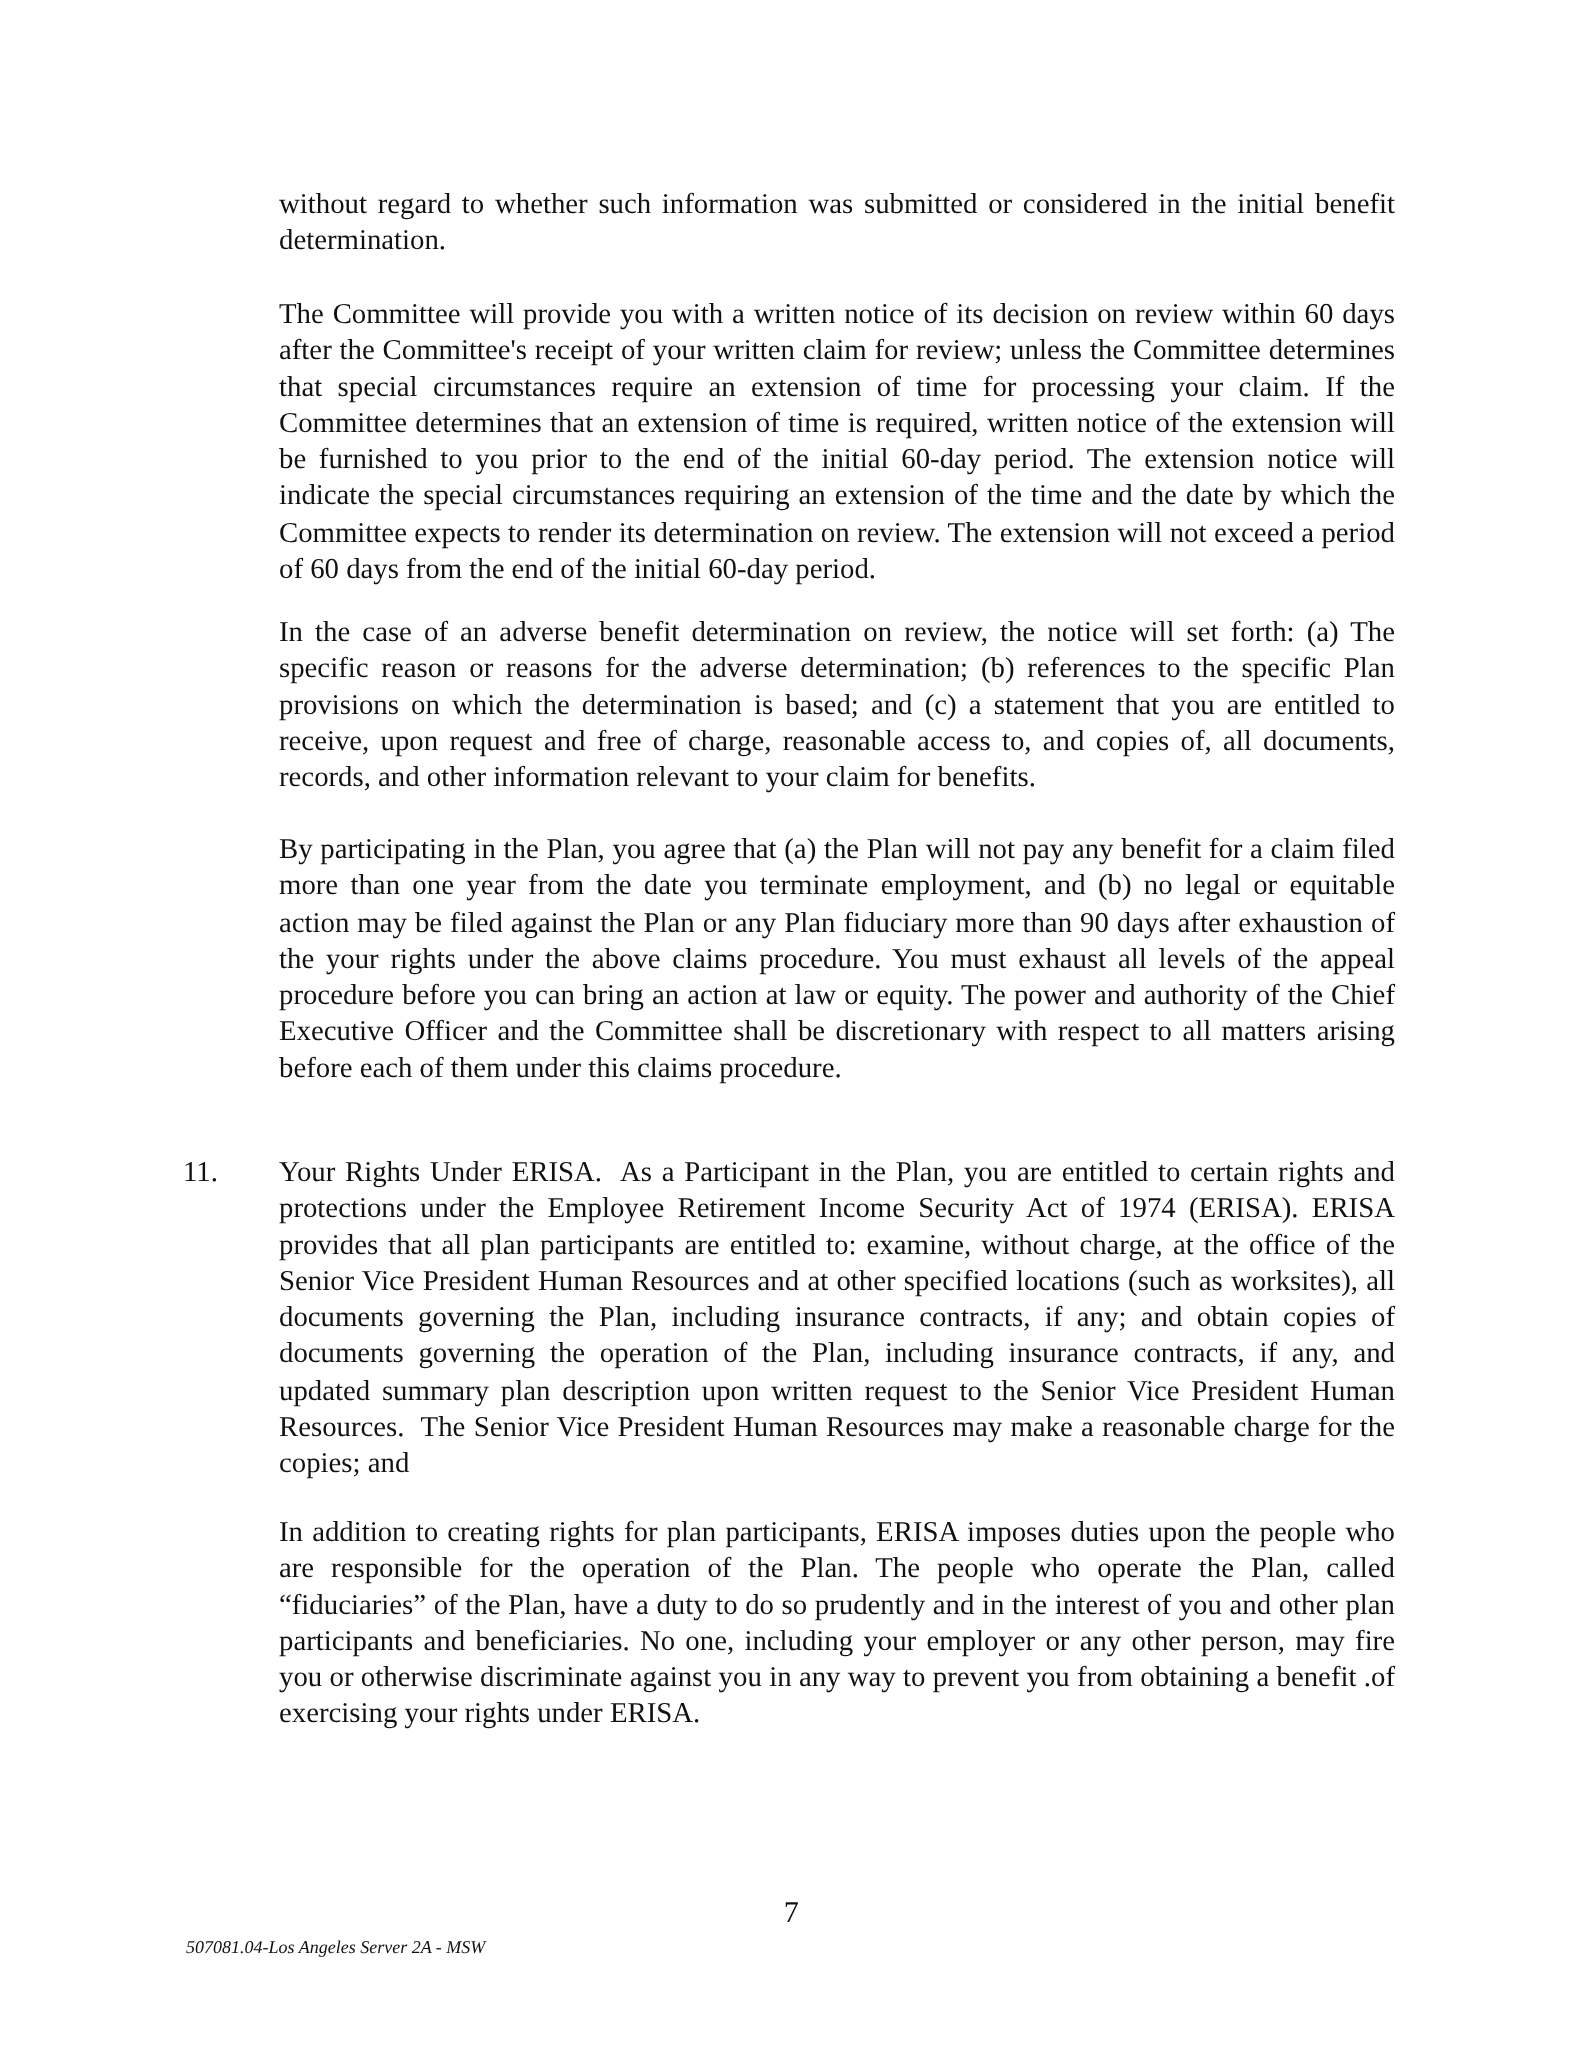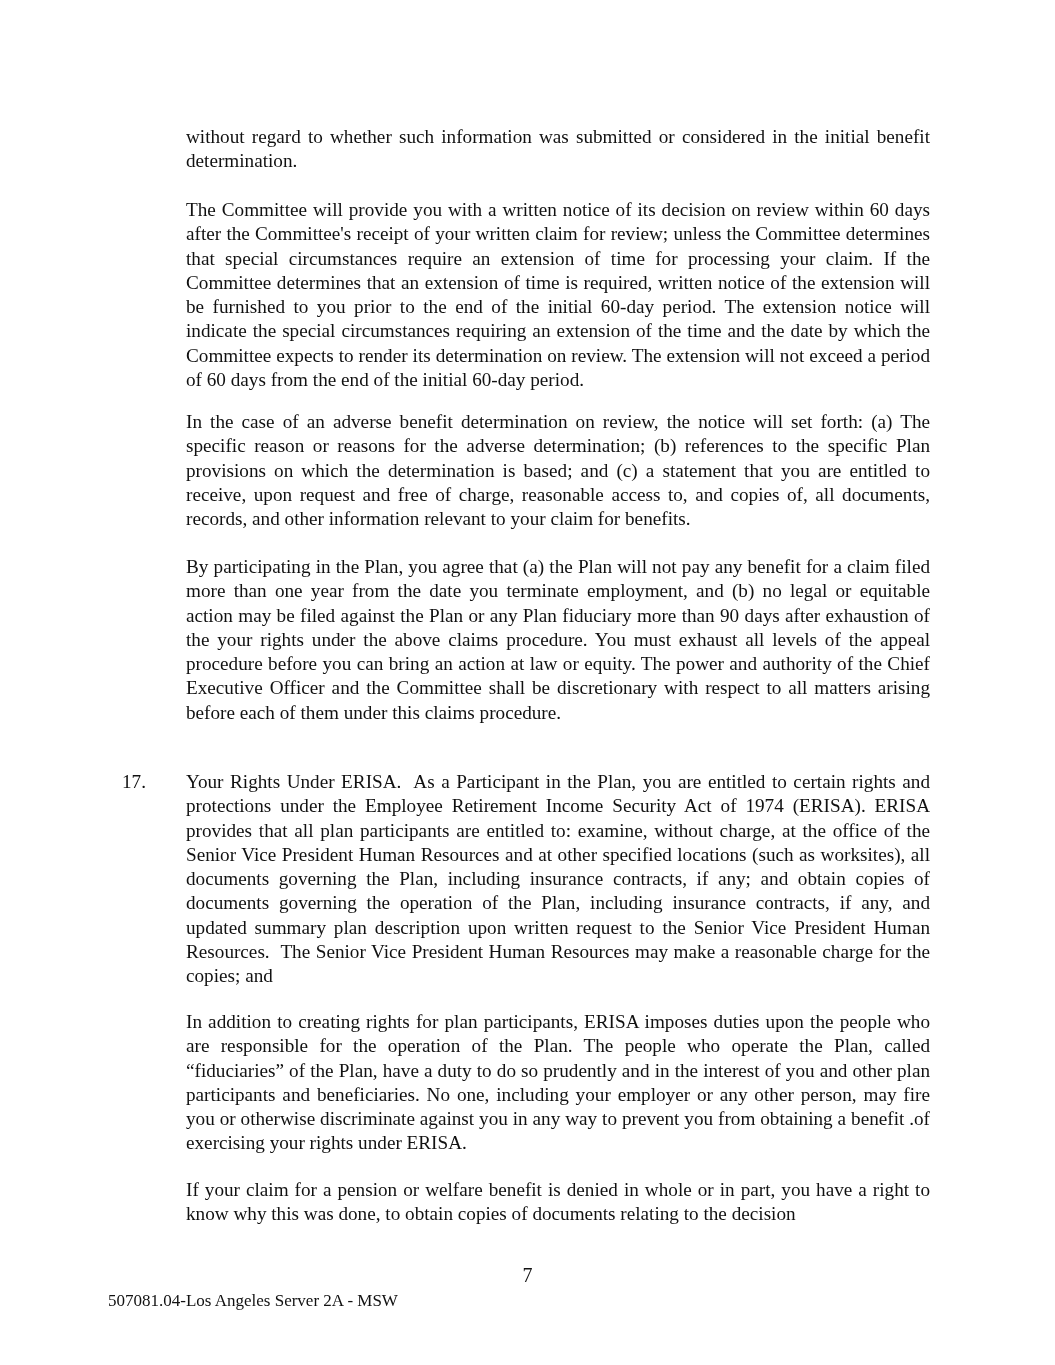--- a/index.html
+++ b/index.html
@@ -55,44 +55,44 @@
     .page-number {
       position: absolute;
       left: 0;
       width: 1055px;
       top: 1264px;
       text-align: center;
       font-size: 20px;
     }
     .footer-id {
       position: absolute;
-      left: 108px;
+      left: 124px;
       top: 1291px;
-      font-size: 17px;
+      font-size: 12px;
+      font-style: italic;
     }
   </style>
 </head>
 <body>
 
 <div class="page">
 
   <p class="para" style="top:125px;">without regard to whether such information was submitted or considered in the initial benefit determination.</p>
 
   <p class="para" style="top:198px;">The Committee will provide you with a written notice of its decision on review within 60 days after the Committee's receipt of your written claim for review; unless the Committee determines that special circumstances require an extension of time for processing your claim.  If the Committee determines that an extension of time is required, written notice of the extension will be furnished to you prior to the end of the initial 60-day period.  The extension notice will indicate the special circumstances requiring an extension of the time and the date by which the Committee expects to render its determination on review.  The extension will not exceed a period of 60 days from the end of the initial 60-day period.</p>
 
   <p class="para" style="top:410px;">In the case of an adverse benefit determination on review, the notice will set forth: (a) The specific reason or reasons for the adverse determination; (b) references to the specific Plan provisions on which the determination is based; and (c) a statement that you are entitled to receive, upon request and free of charge, reasonable access to, and copies of, all documents, records, and other information relevant to your claim for benefits.</p>
 
   <p class="para" style="top:555px;">By participating in the Plan, you agree that (a) the Plan will not pay any benefit for a claim filed more than one year from the date you terminate employment, and (b) no legal or equitable action may be filed against the Plan or any Plan fiduciary more than 90 days after exhaustion of the your rights under the above claims procedure.  You must exhaust all levels of the appeal procedure before you can bring an action at law or equity.  The power and authority of the Chief Executive Officer and the Committee shall be discretionary with respect to all matters arising before each of them under this claims procedure.</p>
 
   <div class="numbered" style="top:770px;">
-    <span class="num">17.</span>
+    <span class="num">11.</span>
     <span class="body"><span class="heading-underline">Your Rights Under ERISA</span><span>.</span><span style="white-space: pre-wrap;">  As a Participant in the Plan, you are entitled to certain rights and protections under the Employee Retirement Income Security Act of 1974 (ERISA). ERISA provides that all plan participants are entitled to: examine, without charge, at the office of the Senior Vice President Human Resources and at other specified locations (such as worksites), all documents governing the Plan, including insurance contracts, if any; and obtain copies of documents governing the operation of the Plan, including insurance contracts, if any, and updated summary plan description upon written request to the Senior Vice President Human Resources.  The Senior Vice President Human Resources may make a reasonable charge for the copies; and</span></span>
   </div>
 
   <p class="para" style="top:1010px;">In addition to creating rights for plan participants, ERISA imposes duties upon the people who are responsible for the operation of the Plan.  The people who operate the Plan, called “fiduciaries” of the Plan, have a duty to do so prudently and in the interest of you and other plan participants and beneficiaries.  No one, including your employer or any other person, may fire you or otherwise discriminate against you in any way to prevent you from obtaining a benefit .of exercising your rights under ERISA.</p>
 
-  <p class="para" style="top:1178px;">If your claim for a pension or welfare benefit is denied in whole or in part, you have a right to know why this was done, to obtain copies of documents relating to the decision</p>
 
   <div class="page-number">7</div>
 
   <div class="footer-id">507081.04-Los Angeles Server 2A - MSW</div>
 
 </div>
 
 </body></html>

